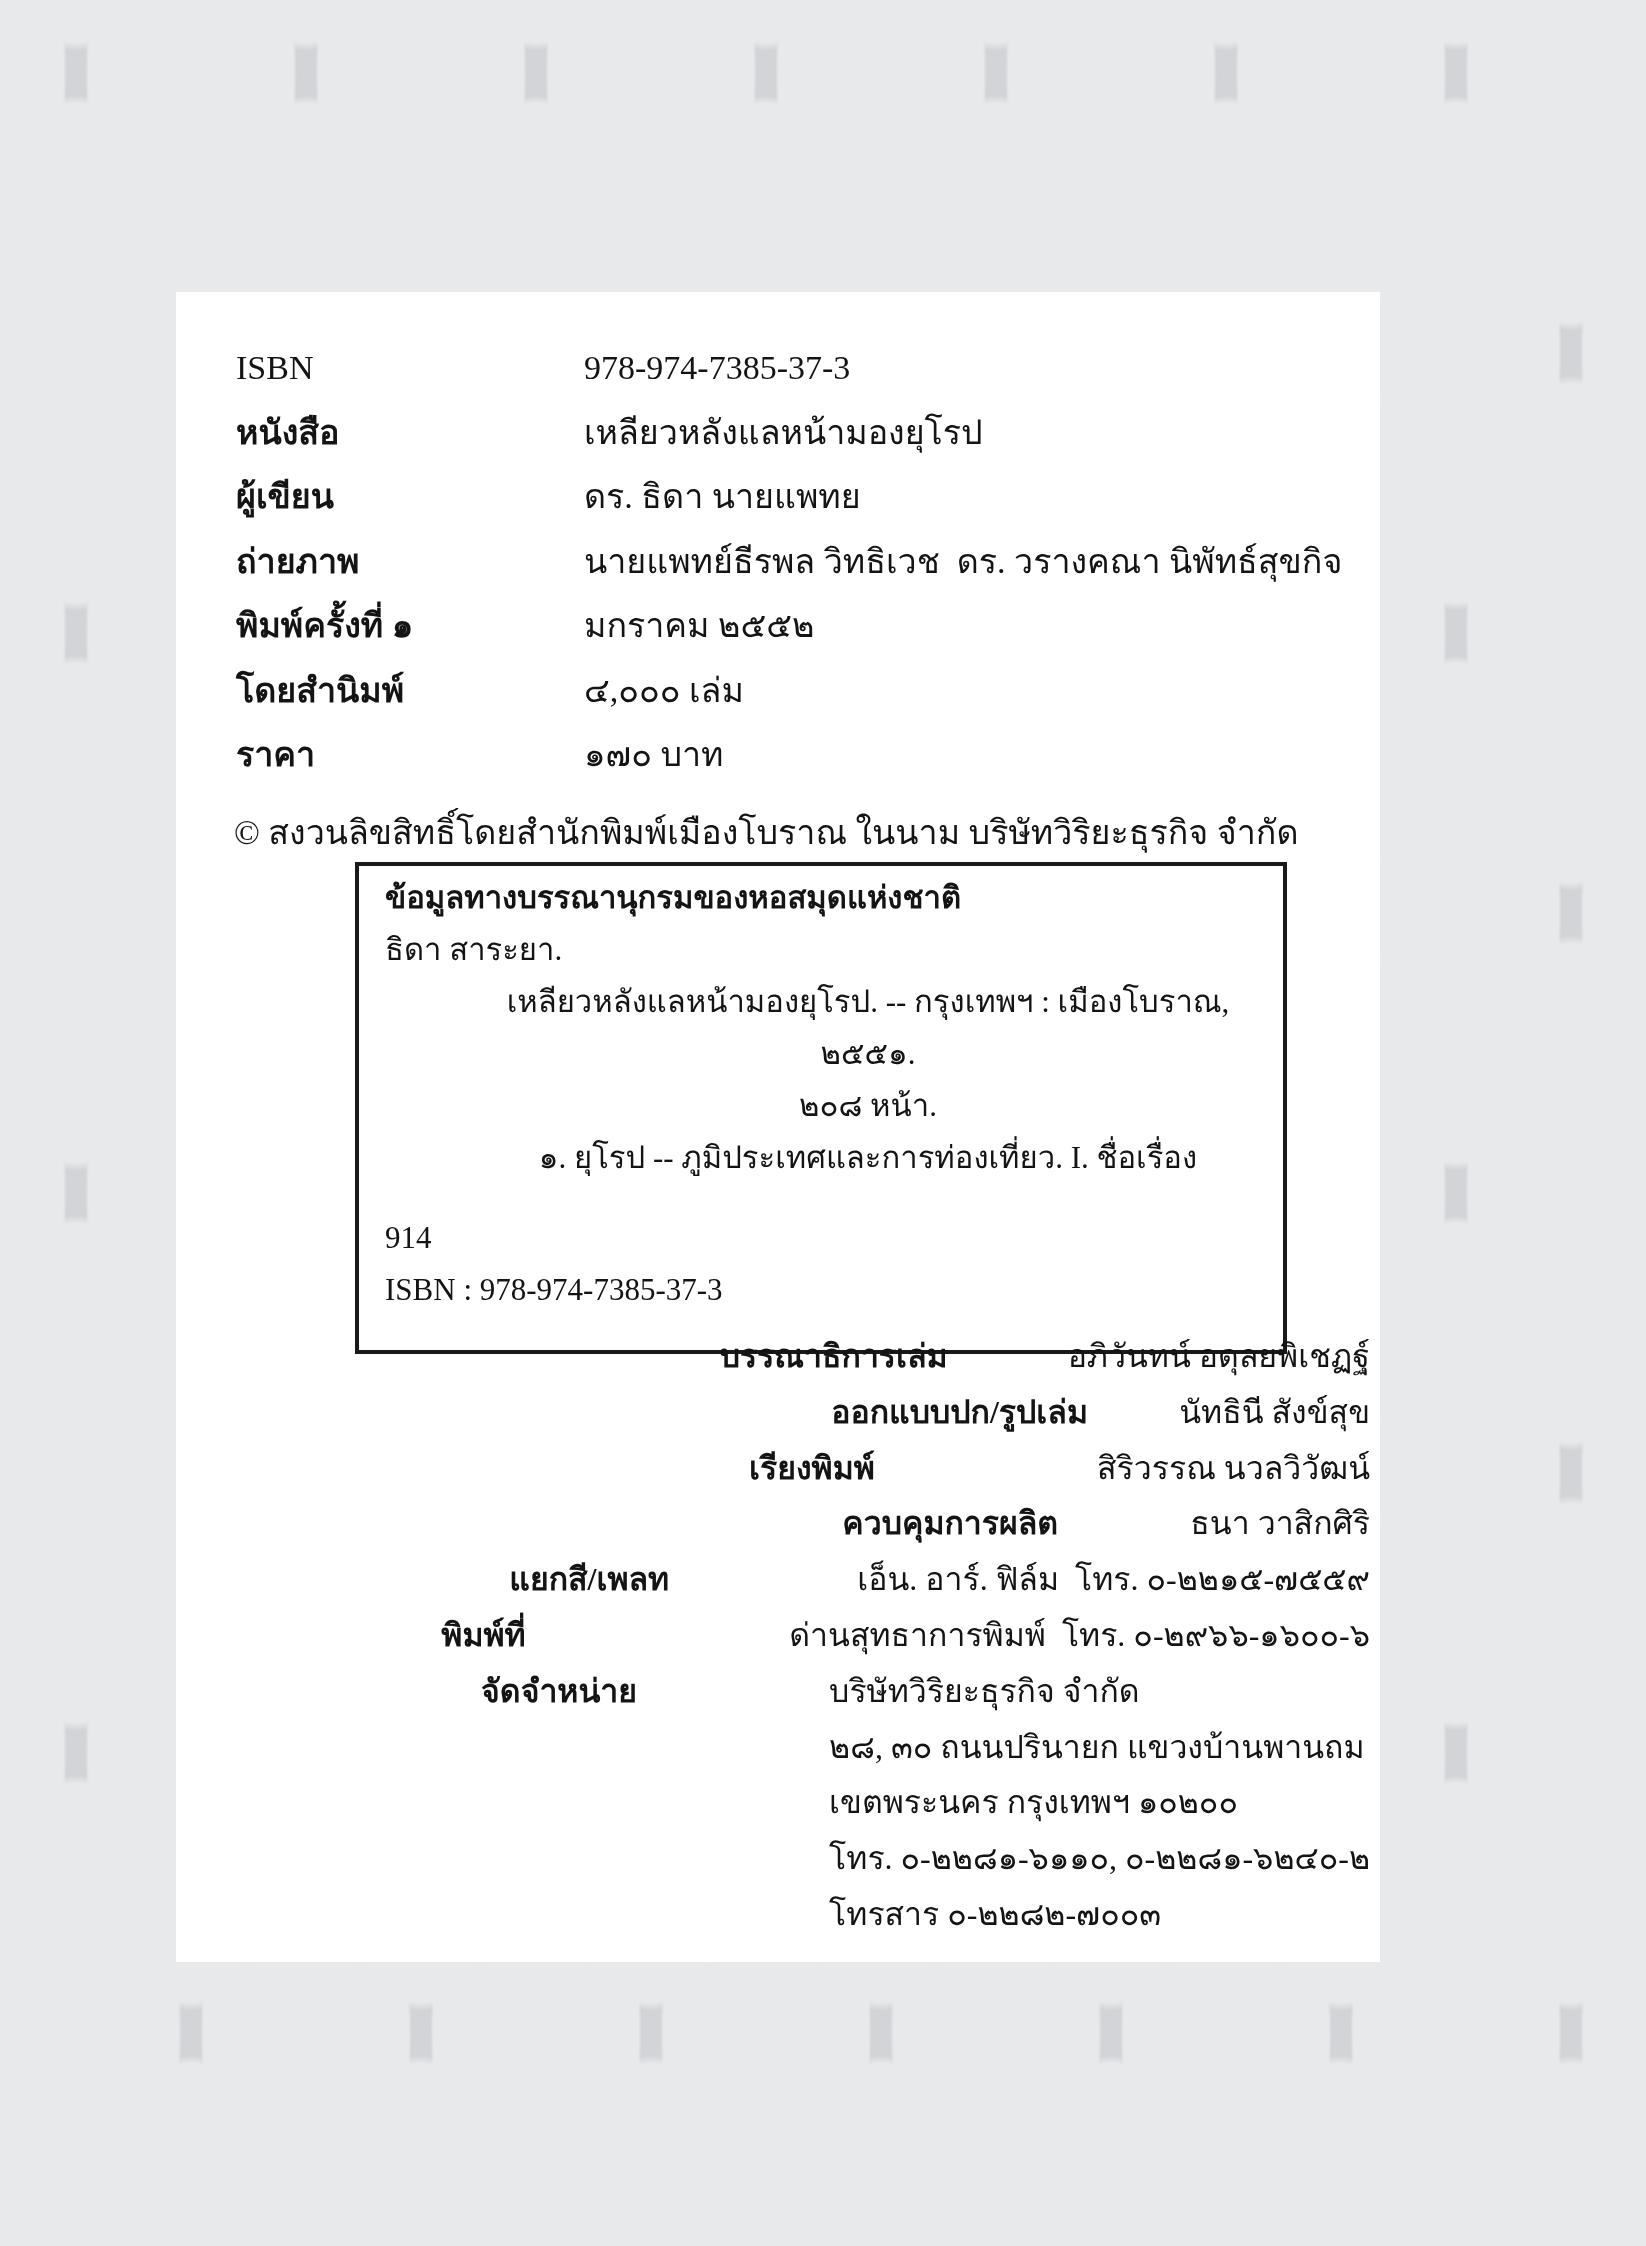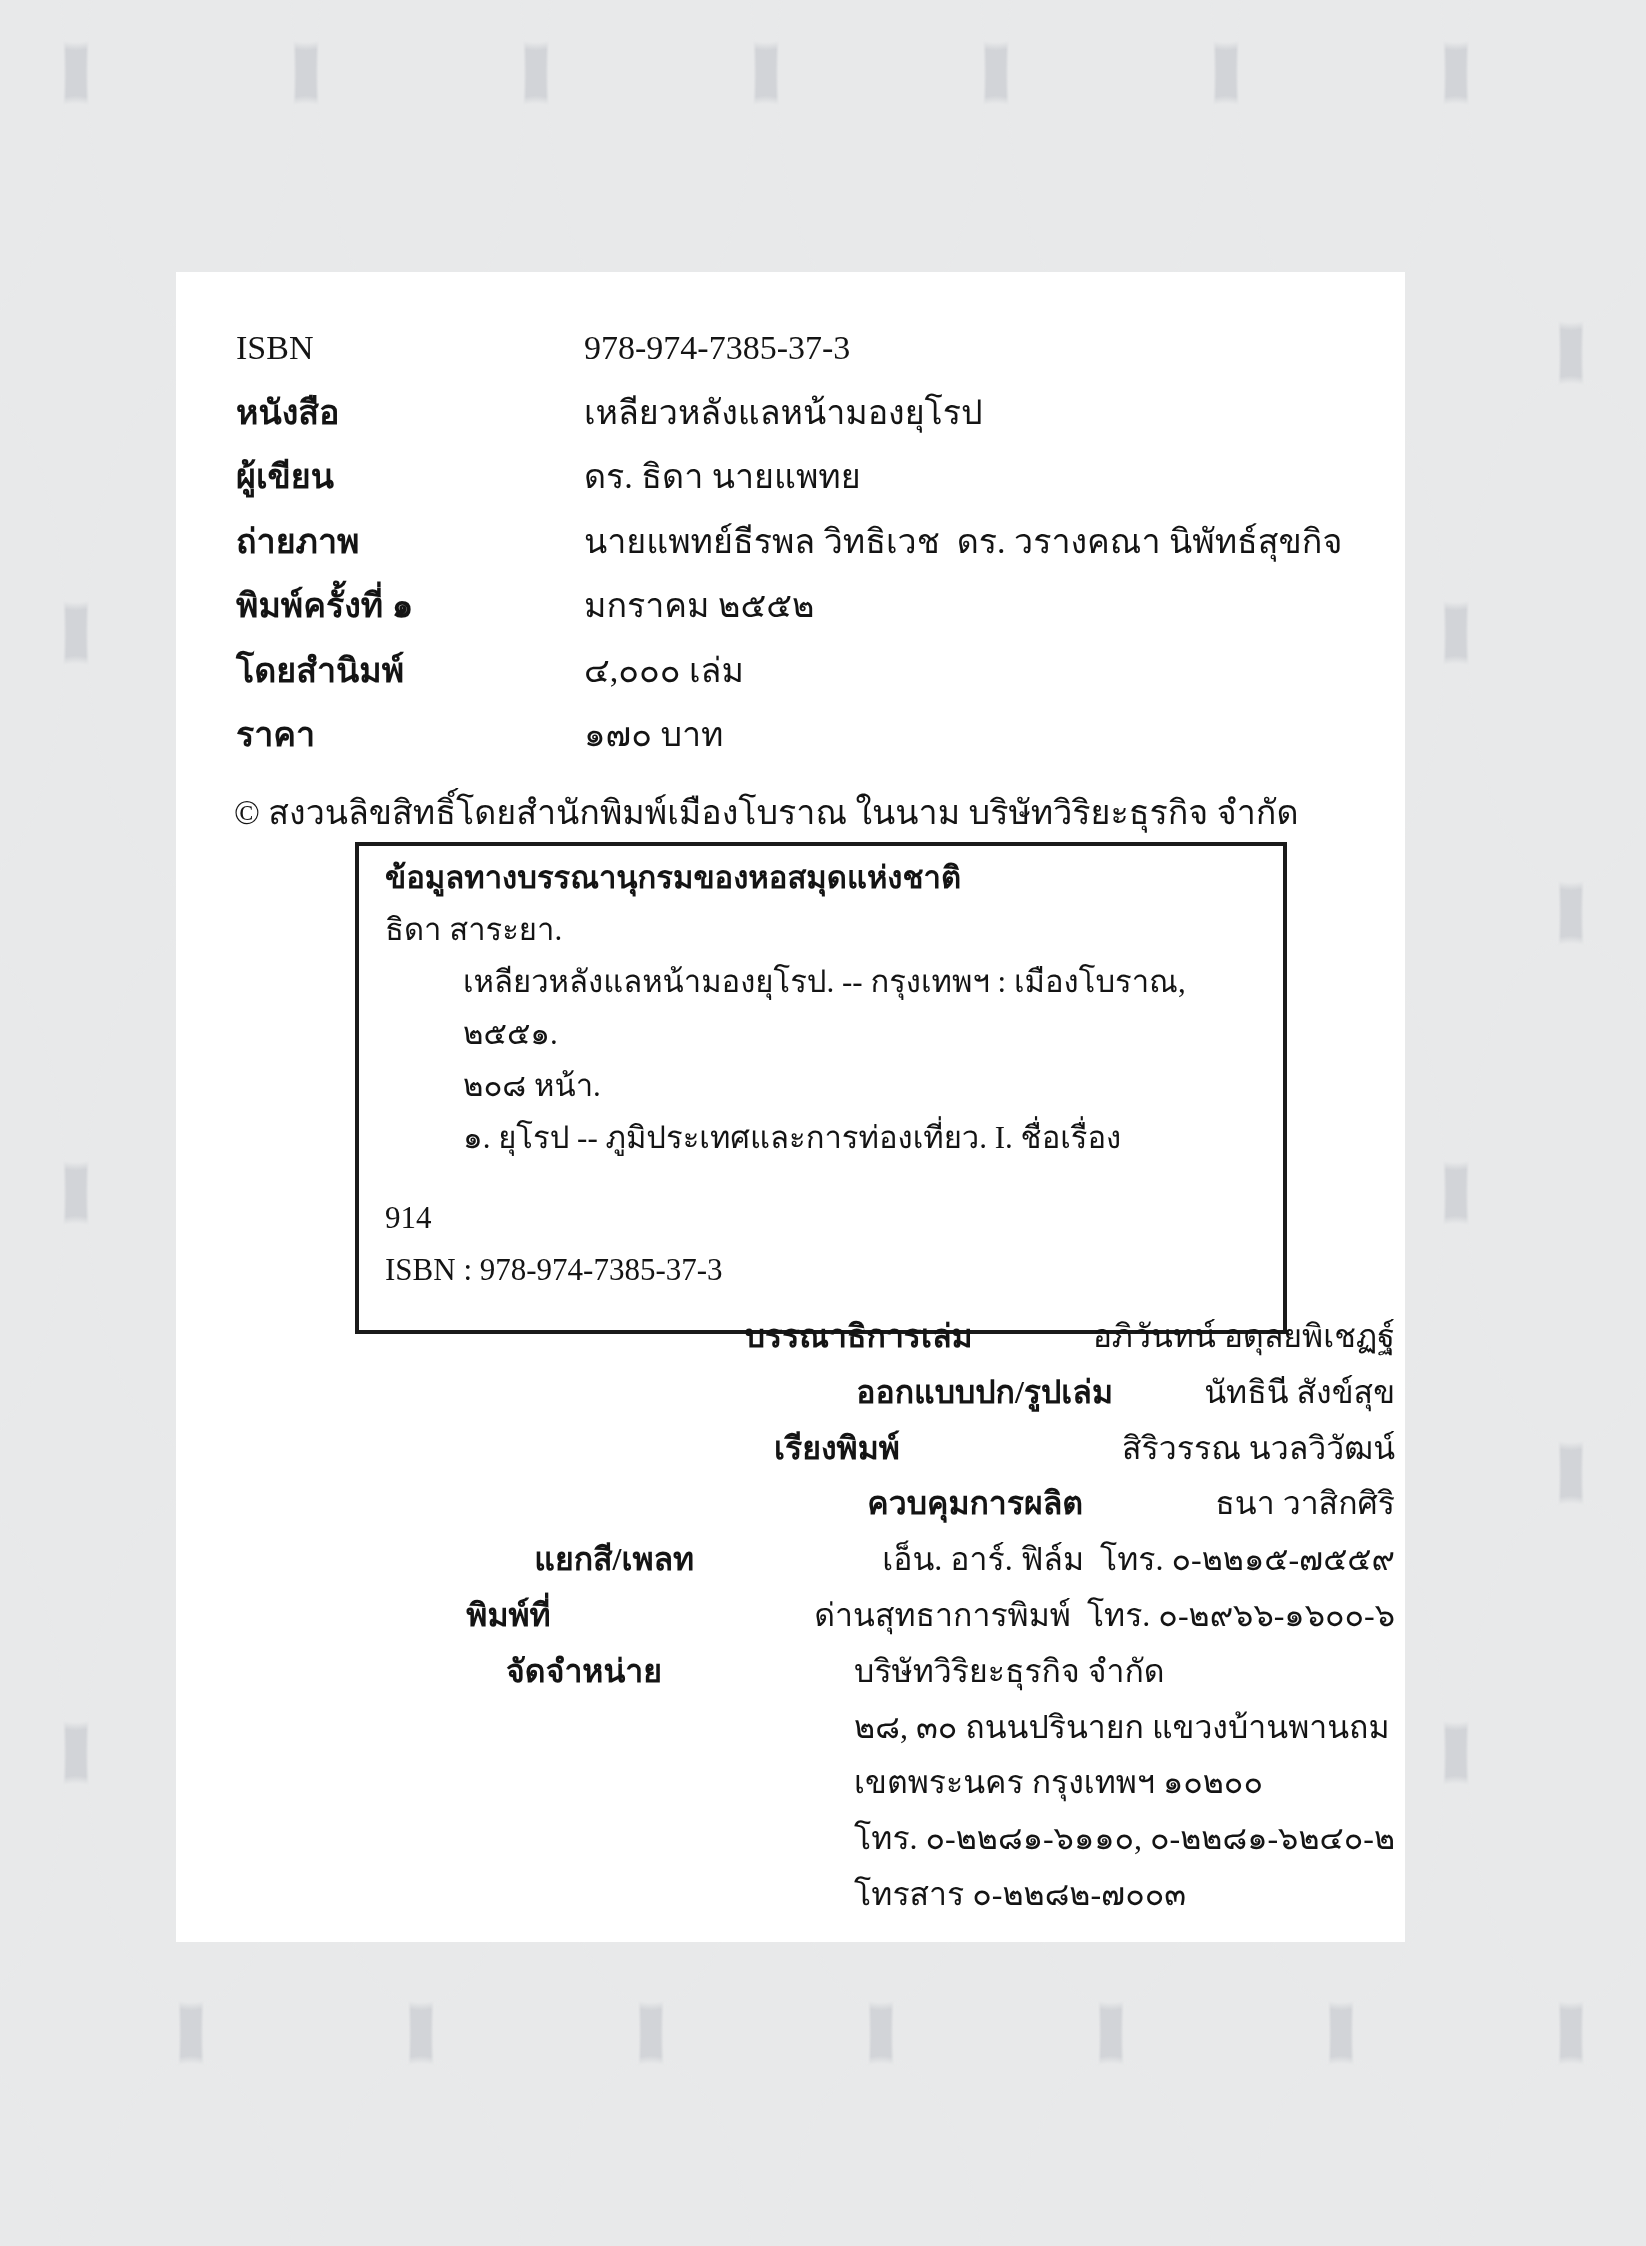--- a/index.html
+++ b/index.html
@@ -19,41 +19,40 @@
     position:absolute;inset:0;
     background-color:var(--c-pattern-bg);
     background-image:
       radial-gradient(ellipse closest-side at center, var(--c-pattern-dot) 0%, var(--c-pattern-dot) 89%, rgba(232,233,234,0) 92%),
       radial-gradient(ellipse closest-side at center, var(--c-pattern-dot) 0%, var(--c-pattern-dot) 89%, rgba(232,233,234,0) 92%);
     background-size:230px 560px, 230px 560px;
     background-position:76px 353px, 191px 73px;
     background-repeat:repeat, repeat;
   }
   .page{
-    position:absolute;left:176px;top:272px;width:1204px;height:1670px;
+    position:absolute;left:176px;top:292px;width:1204px;height:1670px;
     background:var(--c-page);
-    padding-left:25px;
   }
   
   .top-fields{position:absolute;left:60px;top:44px;right:30px;}
   .field-row{display:flex;line-height:64.5px;font-size:34px;}
   .field-label{width:348px;flex:0 0 348px;font-weight:bold;white-space:pre-wrap;}
   .field-label.latin{font-weight:normal;}
   .field-value{white-space:pre-wrap;}
   
   .copyright{position:absolute;left:58px;top:520px;right:20px;font-size:34px;line-height:42px;white-space:pre-wrap;}
   
   .catalog-box{
     position:absolute;left:179px;top:570px;width:932px;height:492px;
     border:4px solid var(--c-border);box-sizing:border-box;
     padding:6px 10px 0 26px;font-size:31px;line-height:52px;
   }
   .catalog-title{font-weight:bold;}
   .catalog-line{white-space:pre-wrap;}
-  .catalog-line.indent{padding-left:78px;}
+  .catalog-line.indent{padding-left:78px;text-align:center;}
   .catalog-line.gap{margin-top:28px;}
   
   .credits{position:absolute;left:60px;top:1037px;right:10px;}
   .credit-row{display:flex;font-size:32px;line-height:55.8px;justify-content:flex-end;}
   .credit-label{width:348px;flex:0 0 348px;font-weight:bold;white-space:pre-wrap;}
   .credit-values{white-space:pre-wrap;}
   .credit-values div{min-height:55.8px;}
 </style>
 </head>
 <body>

